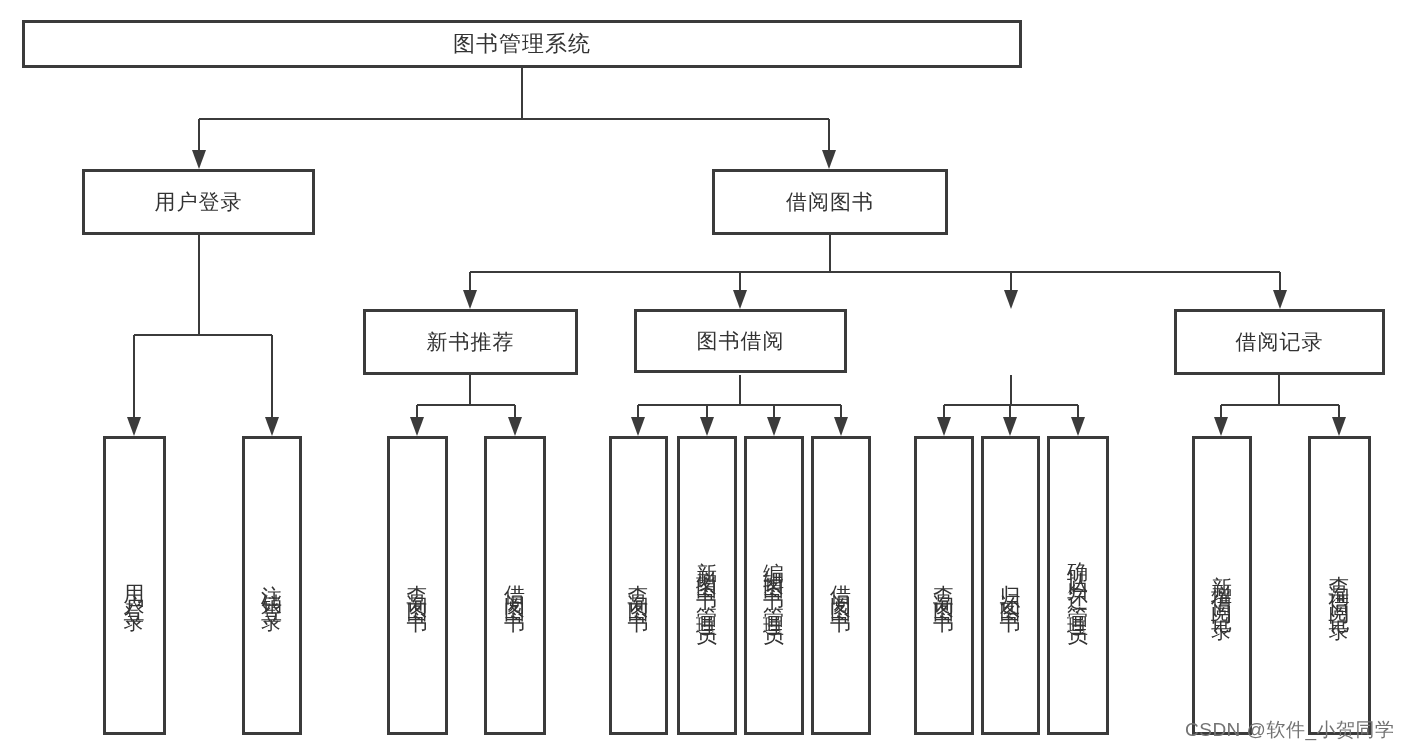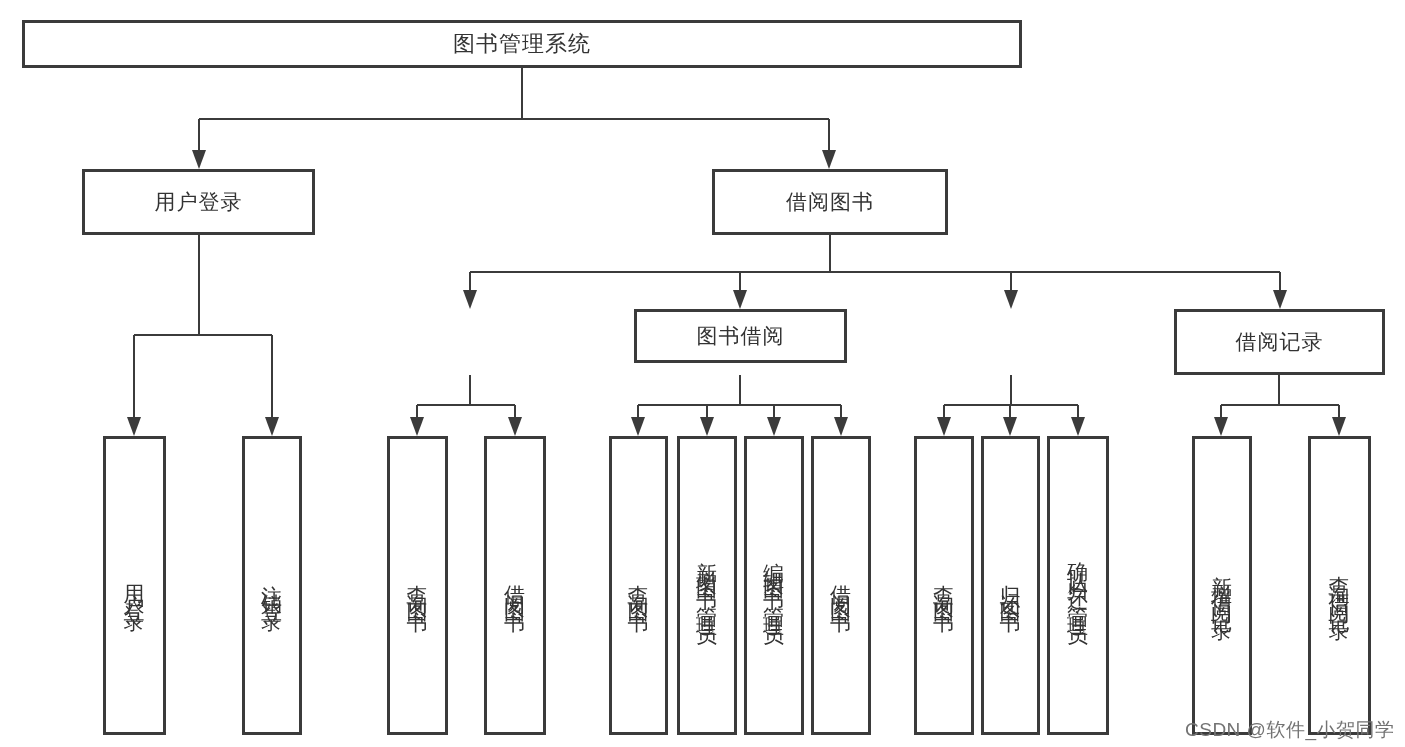--- a/index.html
+++ b/index.html
@@ -109,21 +109,24 @@
     <span>图书管理系统</span>
   </div>
 
   <div class="node h" style="left:82px; top:169px; width:233px; height:66px">
     <span>用户登录</span>
   </div>
   <div class="node h" style="left:712px; top:169px; width:236px; height:66px">
     <span>借阅图书</span>
   </div>
 
-  <div class="node h" style="left:634px; top:309px; width:213px; height:54px">
+  <div class="node h" style="left:363px; top:309px; width:215px; height:66px">
+    <span>新书推荐</span>
+  </div>
+  <div class="node h" style="left:634px; top:309px; width:213px; height:64px">
     <span>图书借阅</span>
   </div>
   <div class="node h" style="left:1174px; top:309px; width:211px; height:66px">
     <span>借阅记录</span>
   </div>
 
   <div class="node v" style="left:103px; top:436px; width:63px; height:299px">
     <span class="vtext">用户登录</span>
   </div>
   <div class="node v" style="left:242px; top:436px; width:60px; height:299px">

